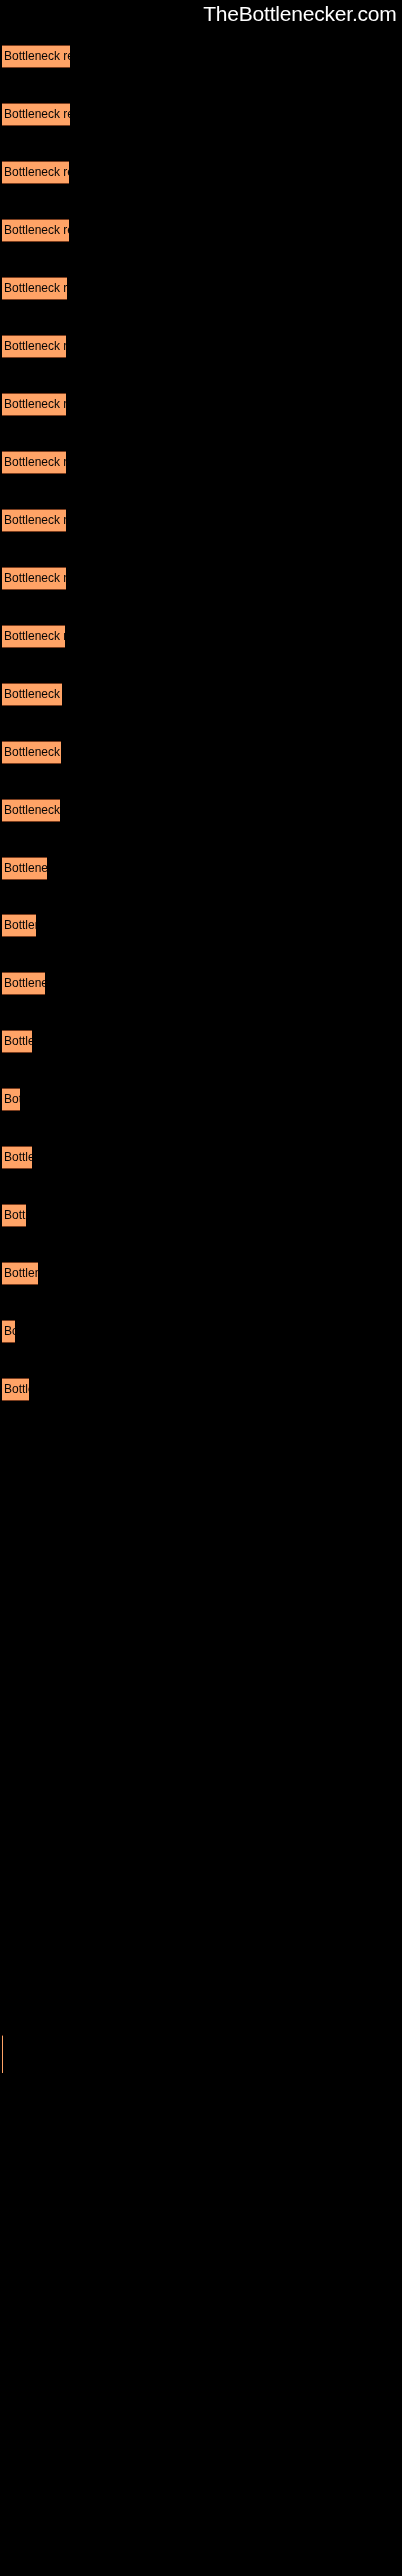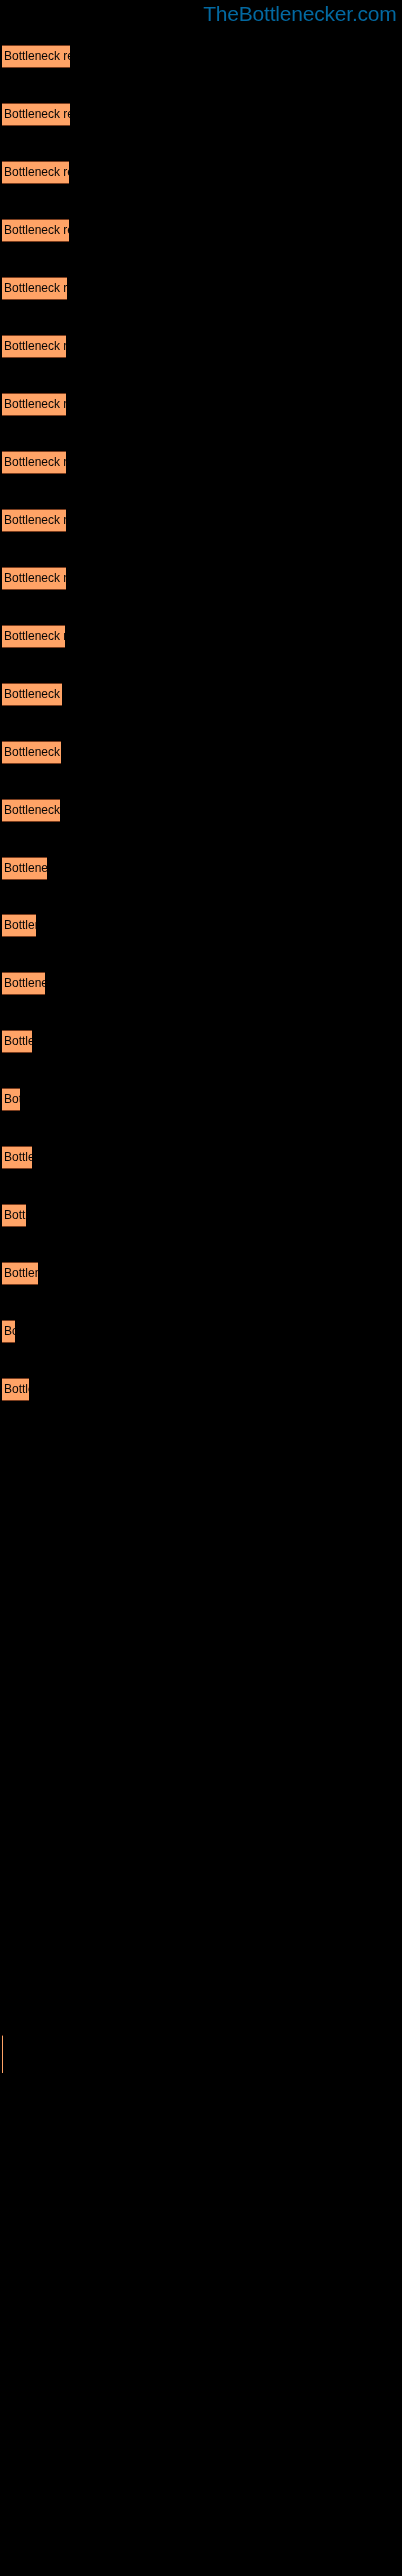--- a/index.html
+++ b/index.html
@@ -20,21 +20,21 @@
     left: 0; top: 0;
     width: 403px;
     height: 2576px;
     background: #000000;
   }
 
   #watermark {
     position: absolute;
     right: 6.4px;
     top: 1.6px;
-    color: #0369a1;
+    color: #ffffff;
     font-family: "Liberation Sans", sans-serif;
     font-size: 21px;
     line-height: 24px;
     letter-spacing: -0.2px;
     white-space: nowrap;
     user-select: none;
   }
 
   #bars-layer {
     position: absolute;

